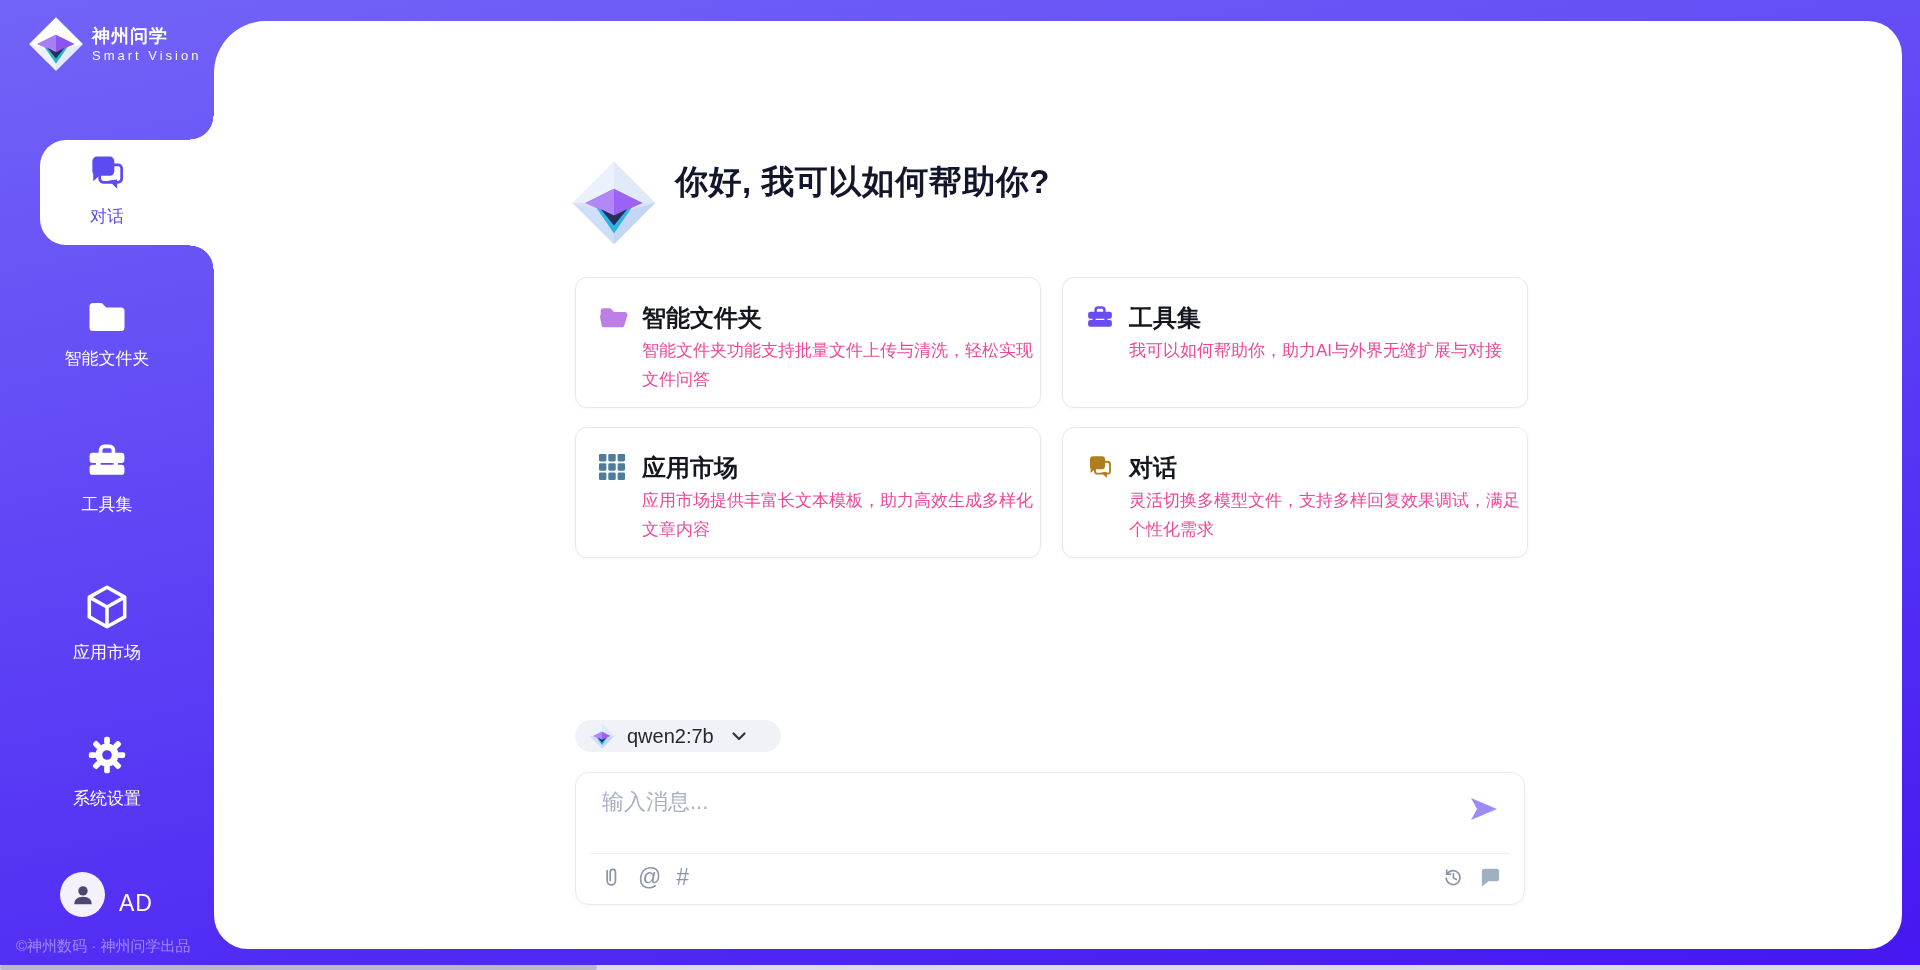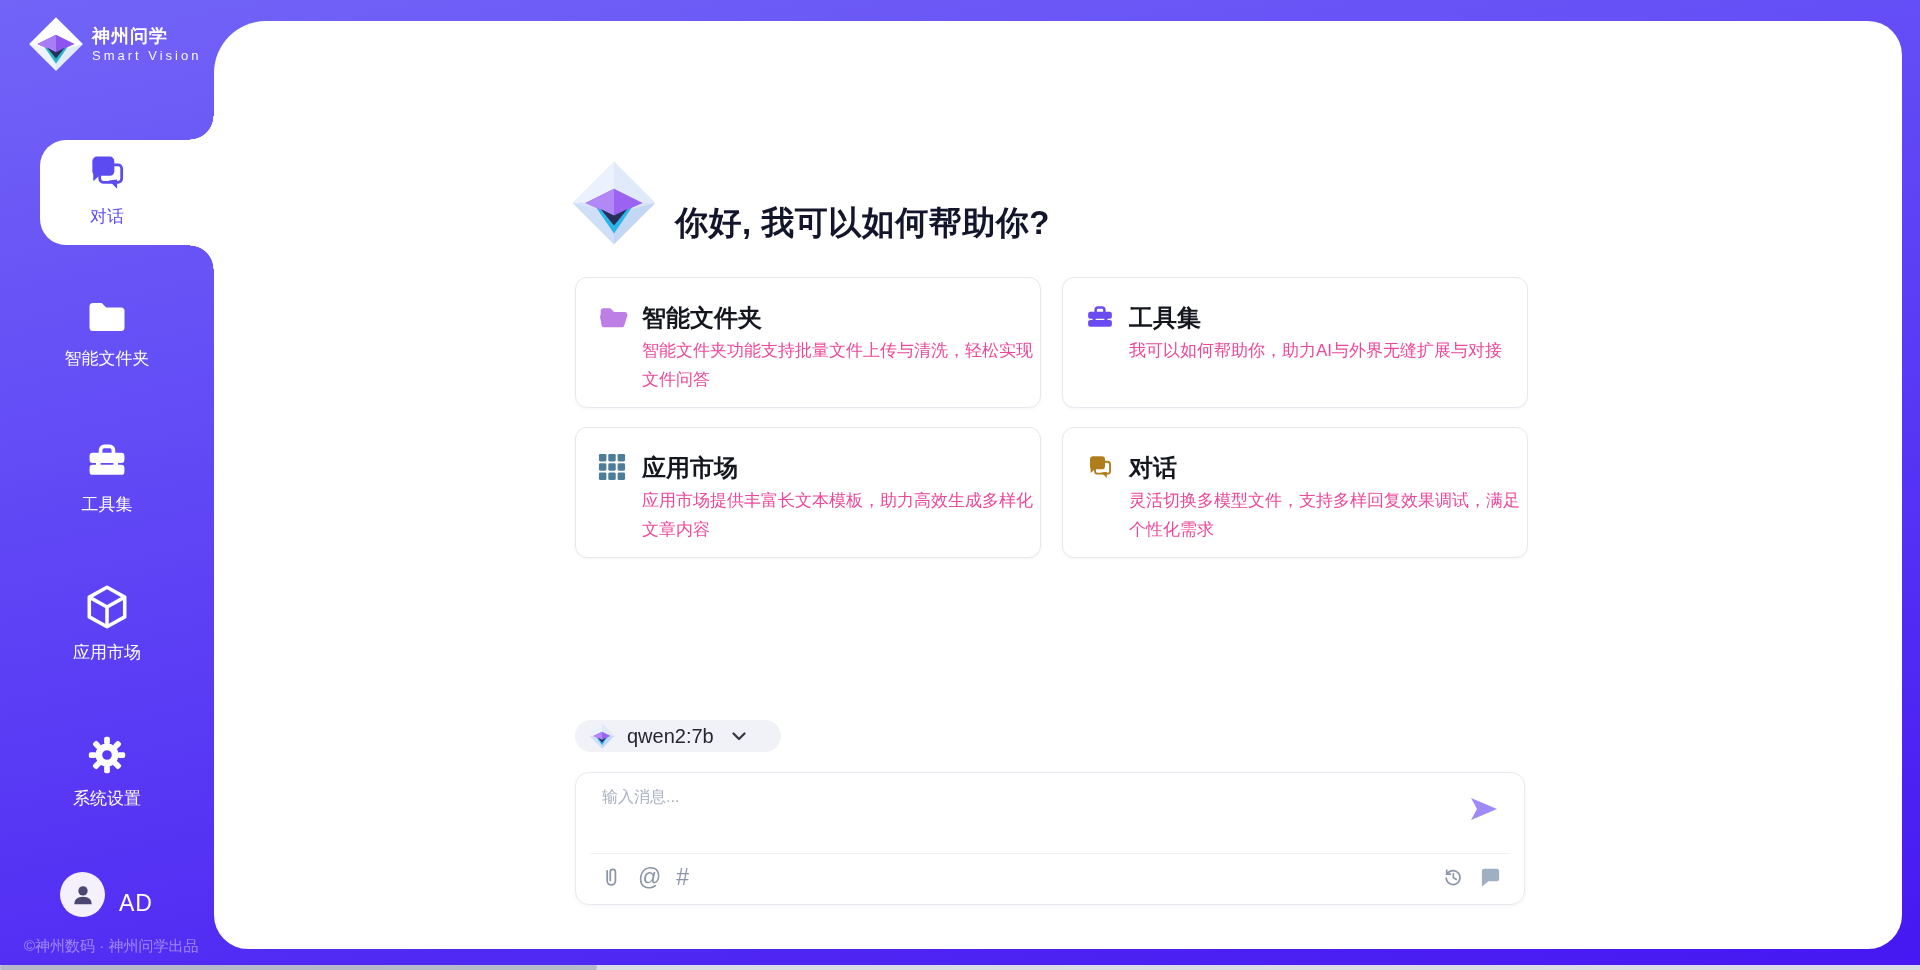--- a/index.html
+++ b/index.html
@@ -25,45 +25,45 @@
 
   .nav-item{left:0;width:214px;display:flex;flex-direction:column;align-items:center;gap:9px;cursor:pointer;}
   .nav-item .lbl{font-size:17px;color:#ffffff;}
   .nav-item.active .lbl{color:#5b4bf0;font-weight:500;}
   .nav-ic{color:#ffffff;}
   .nav-item.active .nav-ic{color:#5b4bf0;}
 
   .user-row{left:60px;top:872px;display:flex;align-items:flex-end;gap:14px;cursor:pointer;}
   .avatar{width:45px;height:45px;border-radius:50%;background:#f4f1fc;display:flex;align-items:center;justify-content:center;}
   .user-name{color:#ffffff;font-size:23px;letter-spacing:1px;}
-  .copyright{left:16px;top:937px;width:190px;color:rgba(226,223,255,0.5);font-size:15px;white-space:nowrap;margin-left:8px;}
-
-  
-  .greet-row{left:571px;top:160px;display:flex;align-items:flex-end;gap:18px;}
+  .copyright{left:16px;top:937px;width:190px;color:rgba(226,223,255,0.5);font-size:15px;white-space:nowrap;}
+
+  
+  .greet-row{left:571px;top:160px;display:flex;align-items:flex-start;gap:18px;}
   .greet-text{font-size:33px;font-weight:700;color:#13152a;letter-spacing:.5px;}
 
   
   .card{width:466px;height:131px;background:#fff;border:1px solid #e7e8ee;border-radius:12px;
         box-shadow:0 1px 3px rgba(20,24,40,.04);box-sizing:border-box;cursor:pointer;}
   .card .c-ic{position:absolute;left:22px;top:25px;}
   .card .c-title{position:absolute;left:66px;top:24px;font-size:24px;font-weight:700;color:#15171f;}
   .card .c-desc{position:absolute;left:66px;top:58px;right:6px;font-size:17px;line-height:29px;color:#ec4899;}
   .ic-folder-open{color:#bd7fe5;} .ic-toolbox2{color:#6b4cf0;}
   .ic-grid{color:#4e7d9a;} .ic-chat2{color:#b07d1d;}
 
   
   .model-pill{left:575px;top:720px;height:32px;width:206px;background:#f1f2f7;border-radius:20px;
               display:flex;align-items:center;gap:12px;padding:0 14px;box-sizing:border-box;cursor:pointer;}
   .model-name{font-size:20px;color:#24272e;}
 
   
   .composer{left:575px;top:772px;width:950px;height:133px;background:#fff;border:1px solid #e8eaf1;
             border-radius:14px;box-sizing:border-box;box-shadow:0 1px 4px rgba(20,24,40,.04);}
   .composer textarea{position:absolute;left:24px;top:12px;width:850px;height:60px;border:none;outline:none;
-            resize:none;font-family:inherit;font-size:16px;color:#4c1d95;background:transparent;}
+            resize:none;font-family:inherit;font-size:22px;color:#4c1d95;background:transparent;}
   .composer textarea::placeholder{color:#a8b1c0;}
   .comp-divider{position:absolute;left:14px;right:14px;top:80px;height:1px;background:#eef0f5;}
   .comp-left{position:absolute;left:24px;top:92px;display:flex;align-items:center;gap:15px;color:#8b95a7;}
   .comp-right{position:absolute;right:22px;top:92px;display:flex;align-items:center;gap:15px;color:#8b95a7;}
   .glyph-ic{font-size:23px;line-height:24px;color:#8b95a7;cursor:pointer;}
   .send-btn{position:absolute;right:24px;top:22px;cursor:pointer;color:#9f8bf8;}
   .icon-btn{cursor:pointer;}
   .bubble-ic{color:#9fb0c3;}
 
   

